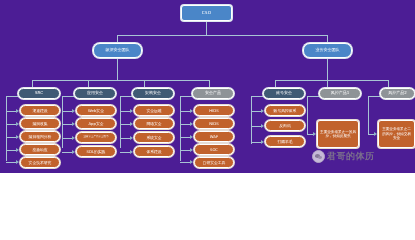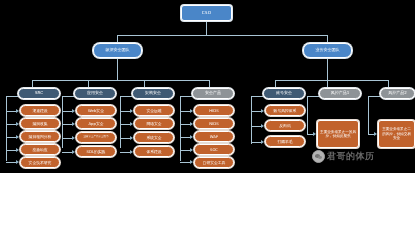--- a/index.html
+++ b/index.html
@@ -8,21 +8,21 @@
     padding: 0;
     background: #ffffff;
   }
   body {
     font-family: "DejaVu Sans", "Liberation Sans", sans-serif;
   }
   #canvas {
     position: relative;
     width: 415px;
     height: 173px;
-    background: #000000;
+    background: #4c1d95;
     overflow: hidden;
   }
 
   
   .line {
     position: absolute;
     background: #a8c4d4;
   }
   .line.h { height: 1px; }
   .line.v { width: 1px; }

